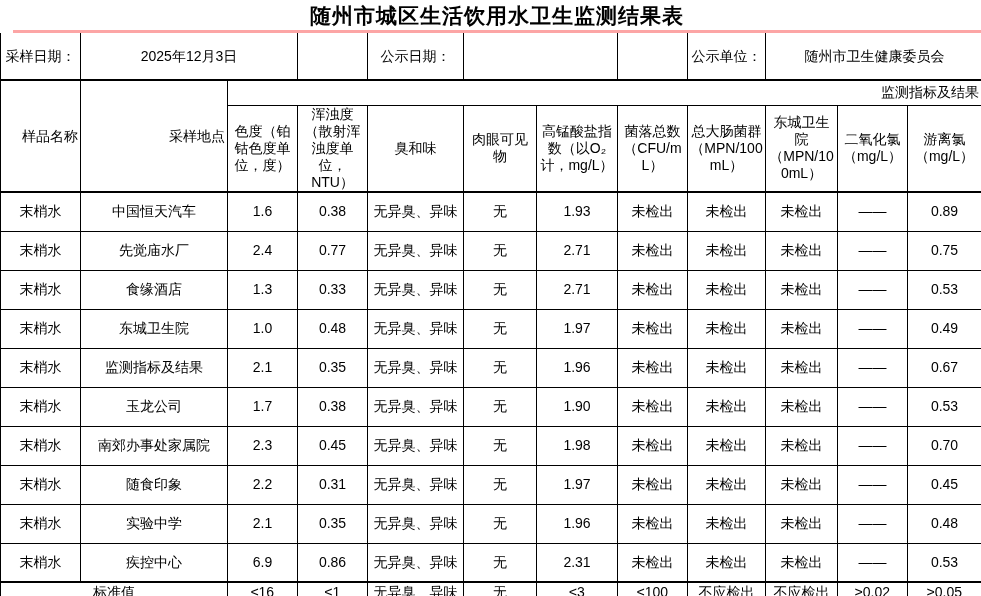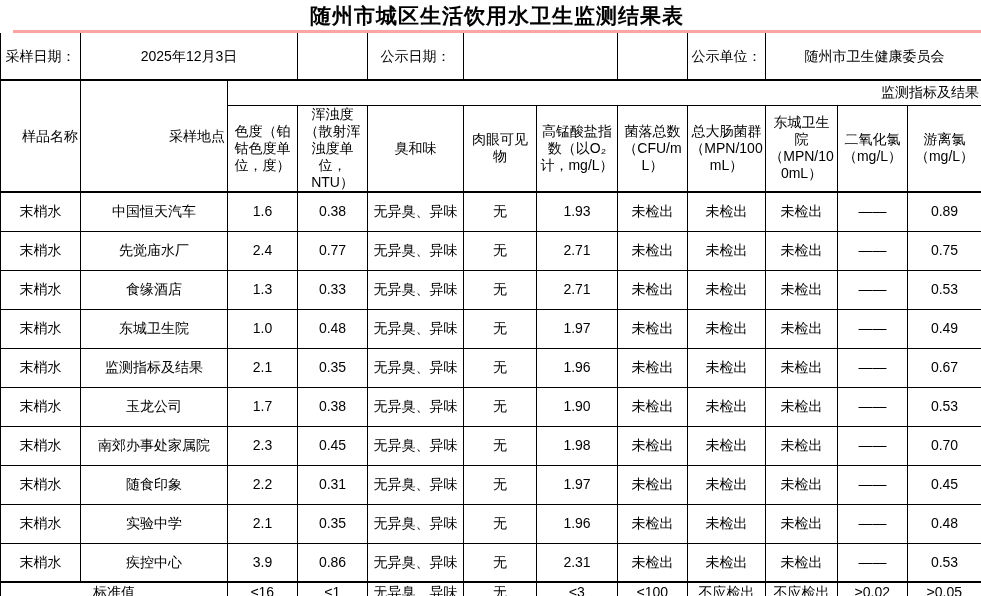--- a/index.html
+++ b/index.html
@@ -244,21 +244,21 @@
           <td>未检出</td>
           <td>未检出</td>
           <td>未检出</td>
           <td>——</td>
           <td>0.48</td>
         </tr>
 
         <tr class="data-row">
           <td>末梢水</td>
           <td>疾控中心</td>
-          <td>3.9</td>
+          <td>6.9</td>
           <td>0.86</td>
           <td>无异臭、异味</td>
           <td>无</td>
           <td>2.31</td>
           <td>未检出</td>
           <td>未检出</td>
           <td>未检出</td>
           <td>——</td>
           <td>0.53</td>
         </tr>

